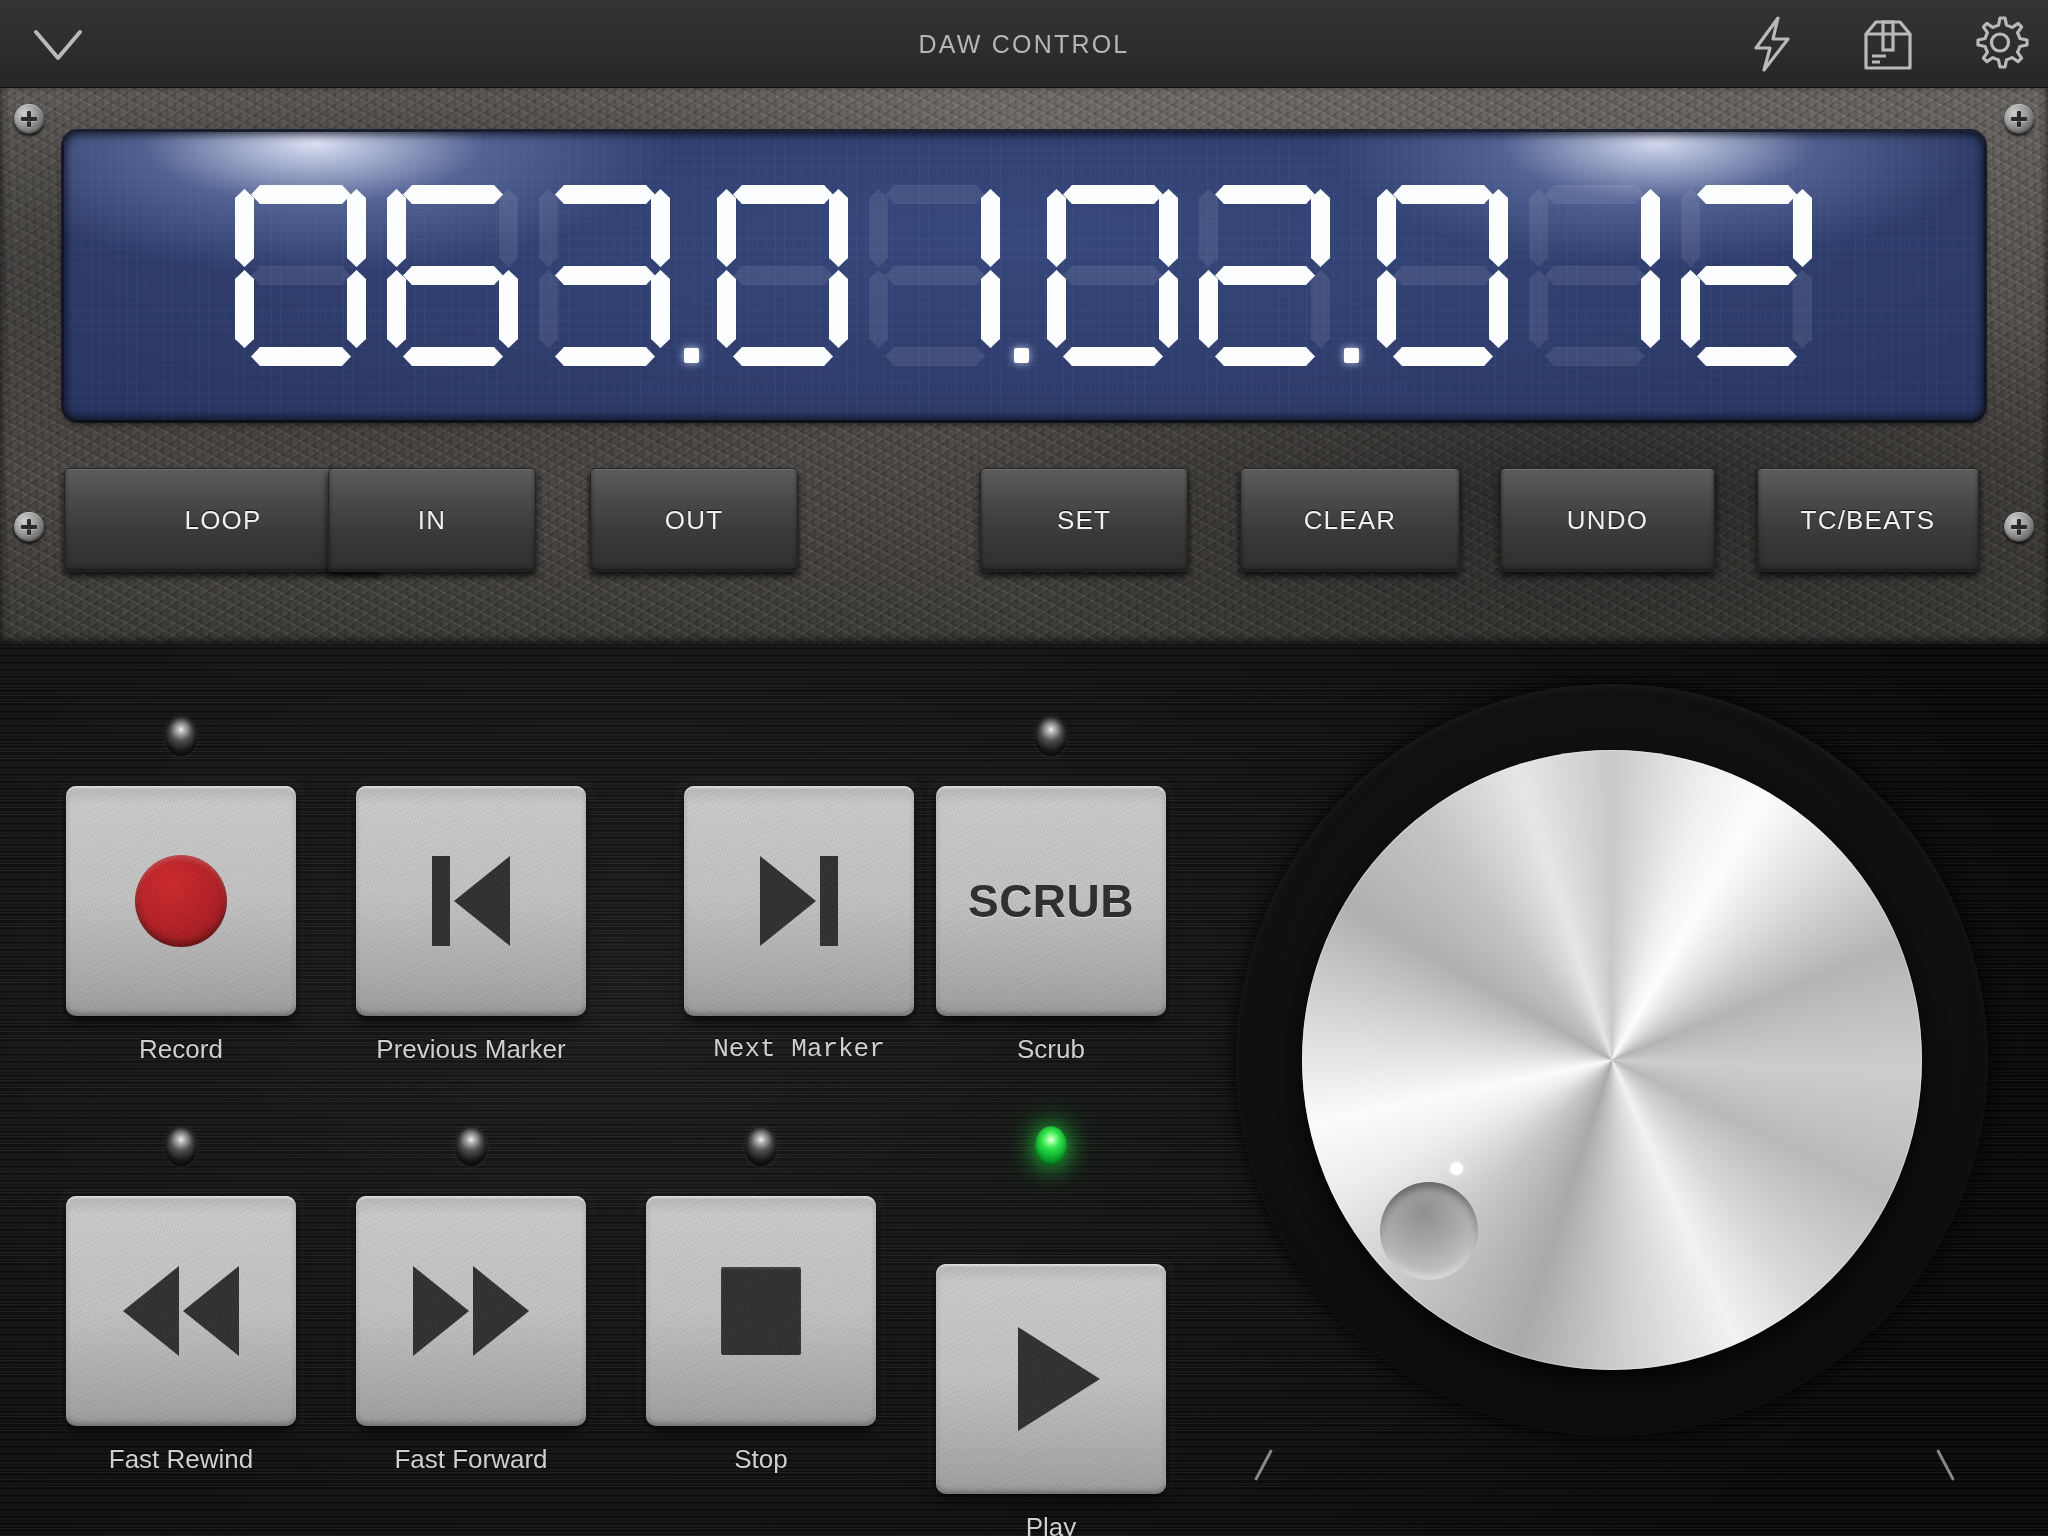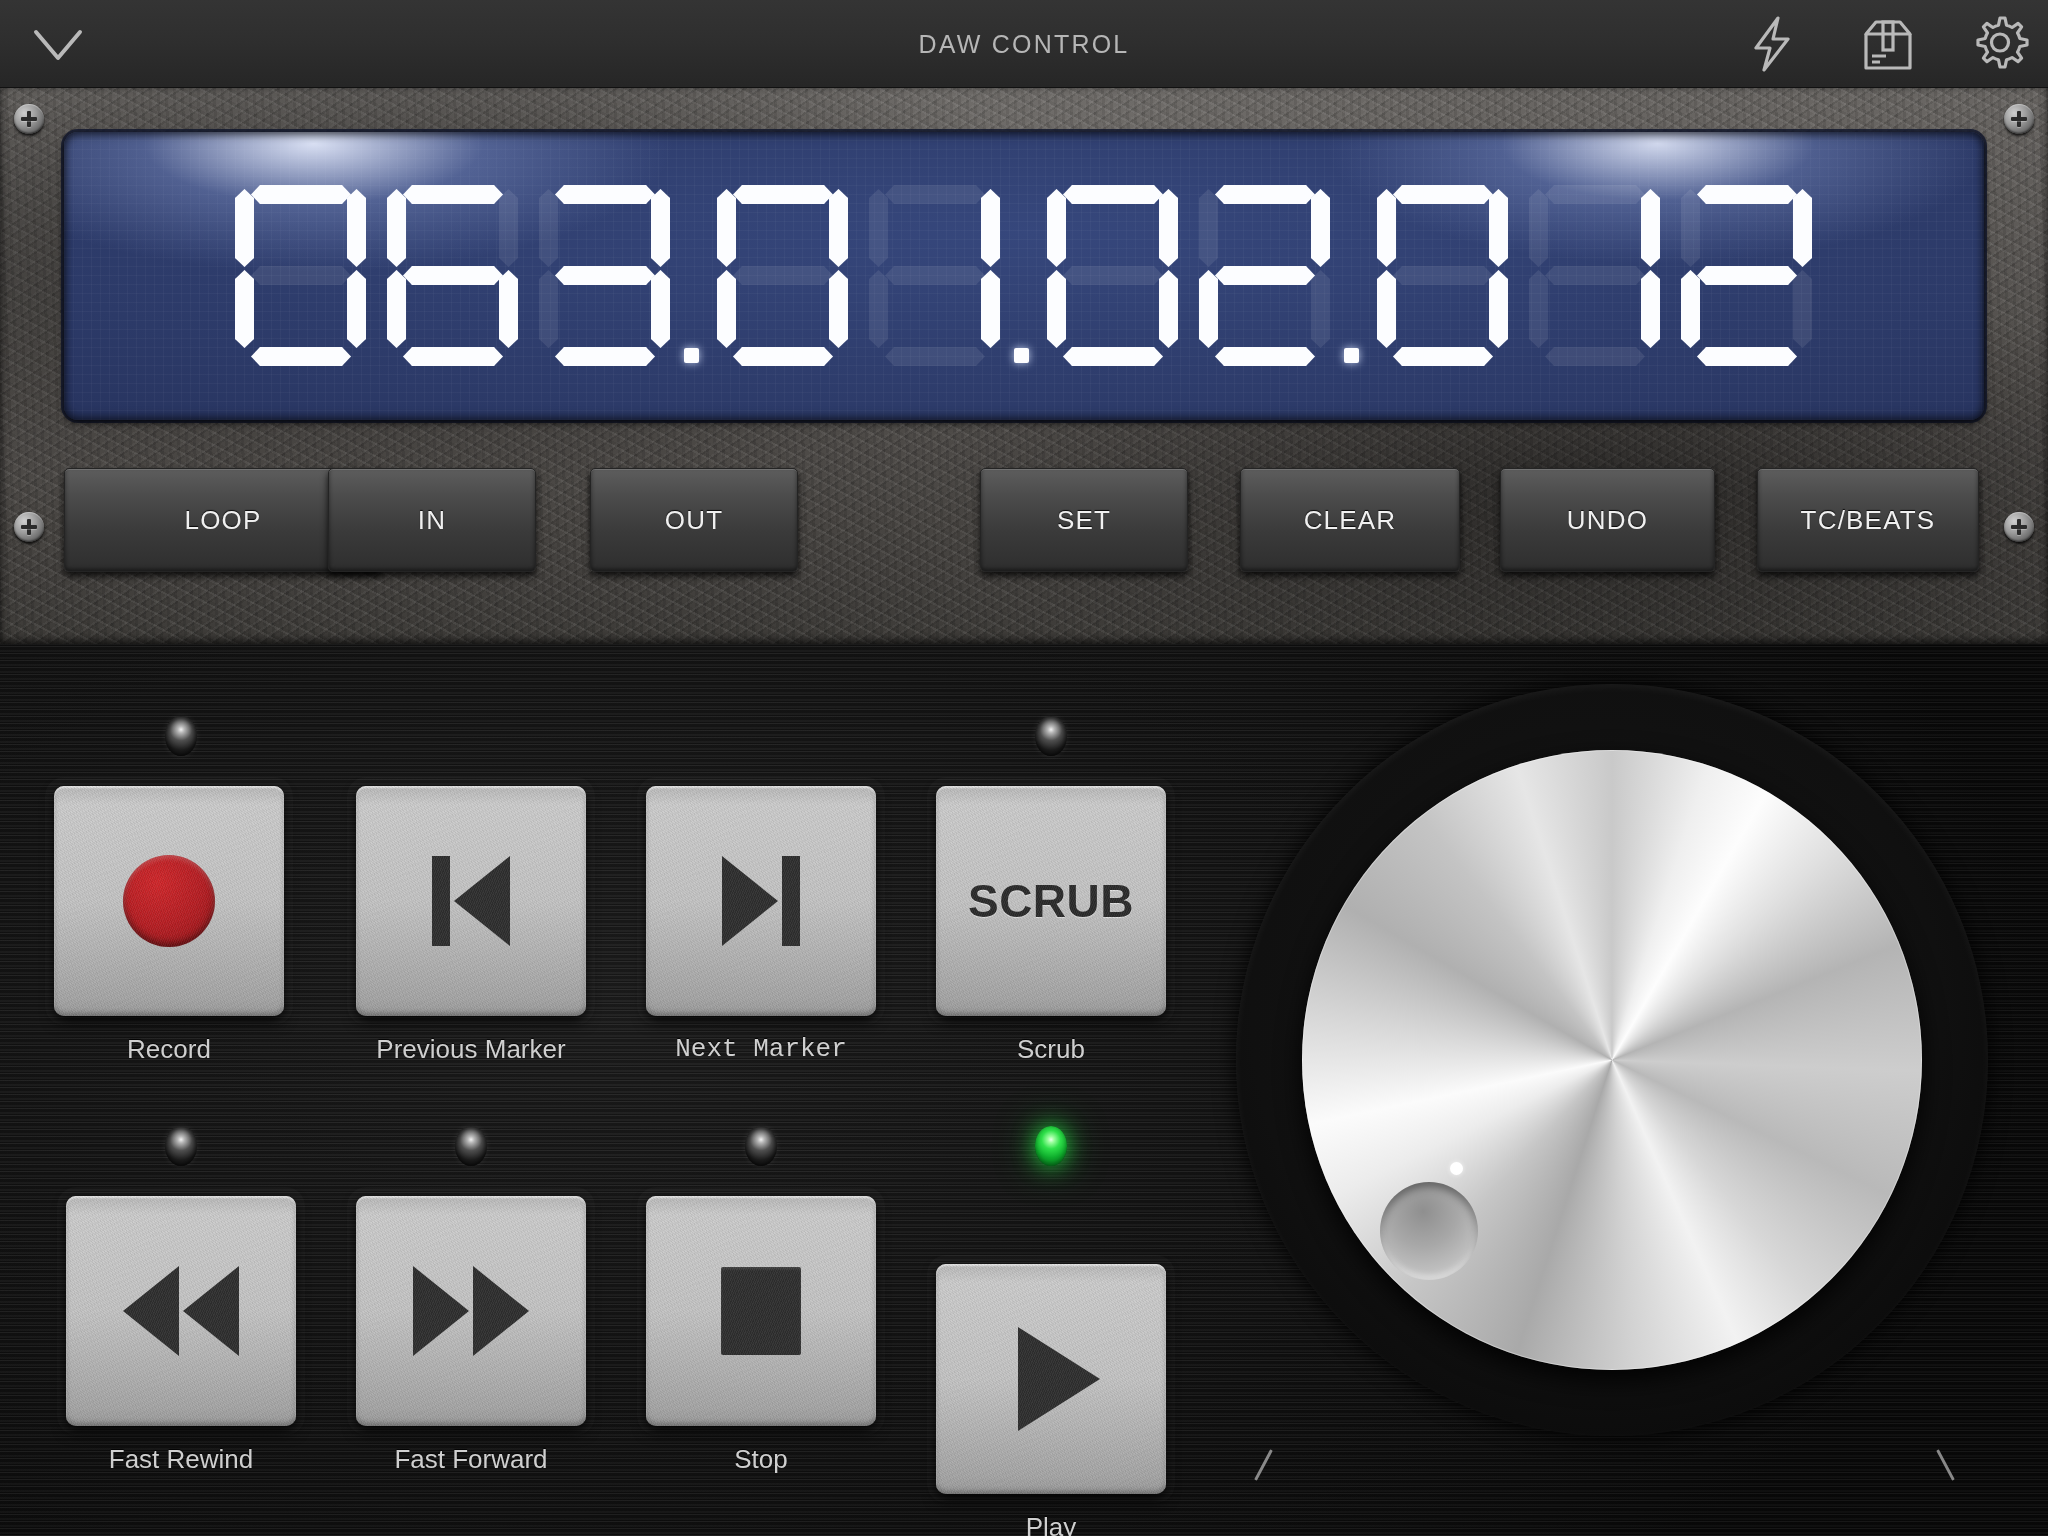--- a/index.html
+++ b/index.html
@@ -392,36 +392,36 @@
         <span>UNDO</span>
       </div>
       <div class="fbtn" style="left: 1757px; width: 222px;">
         <span>TC/BEATS</span>
       </div>
     </div>
 
   <div id="lower"></div>
   <div id="transport-row1" style="position: absolute; left: 0px; top: 0px; width: 2048px; height: 1536px;">
       <div class="tled" style="position: absolute; left: 165px; top: 716px;"></div>
-      <div class="tbtn-wrap" style="left: 54px; top: 786px;">
+      <div class="tbtn-wrap" style="left: 66px; top: 786px;">
         <div class="tbtn">
           <div class="g-record"></div>
         </div>
         <div class="tlabel">Record</div>
       </div>
       <div class="tbtn-wrap" style="left: 356px; top: 786px;">
         <div class="tbtn">
           <div class="grp">
             <div class="bar-v"></div>
             <div class="tri-l"></div>
           </div>
         </div>
         <div class="tlabel">Previous Marker</div>
       </div>
-      <div class="tbtn-wrap" style="left: 646px; top: 786px; font-family: Liberation Mono, monospace;">
+      <div class="tbtn-wrap" style="left: 684px; top: 786px; font-family: Liberation Mono, monospace;">
         <div class="tbtn">
           <div class="grp">
             <div class="tri-r"></div>
             <div class="bar-v"></div>
           </div>
         </div>
         <div class="tlabel">Next Marker</div>
       </div>
       <div class="tled" style="position: absolute; left: 1035px; top: 716px;"></div>
       <div class="tbtn-wrap" style="left: 936px; top: 786px;">

